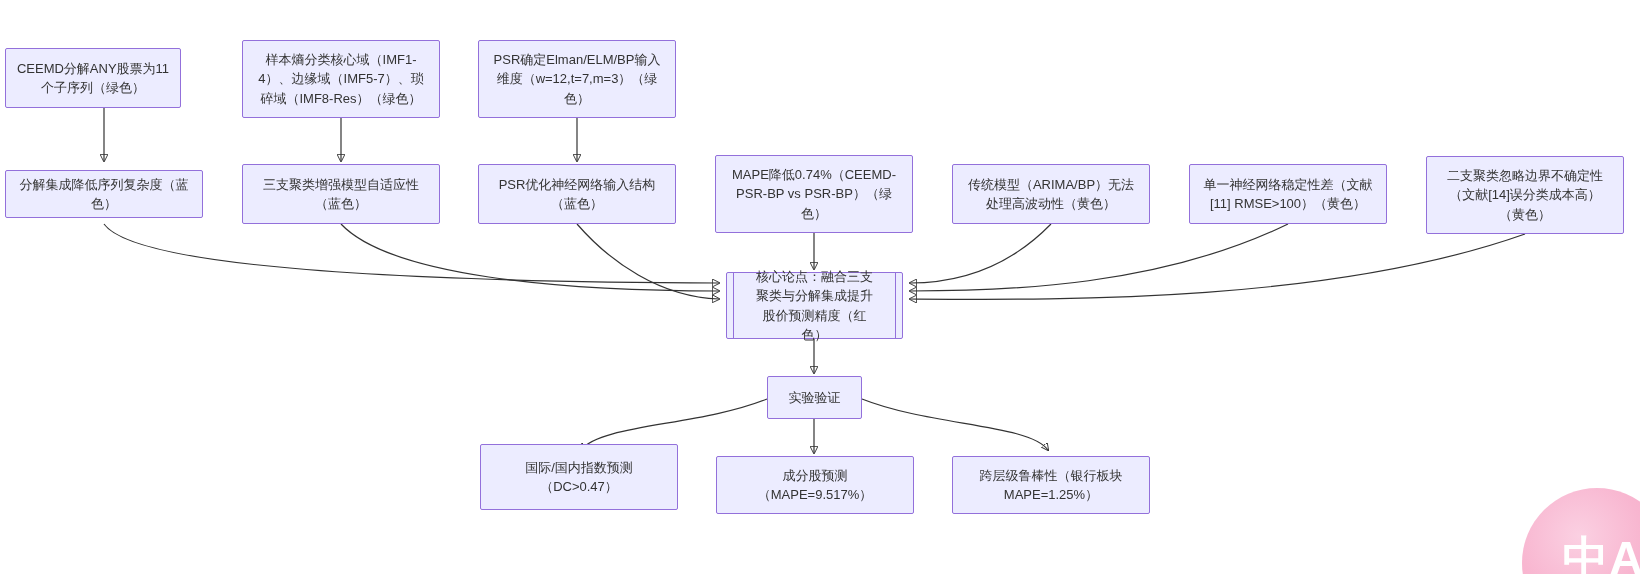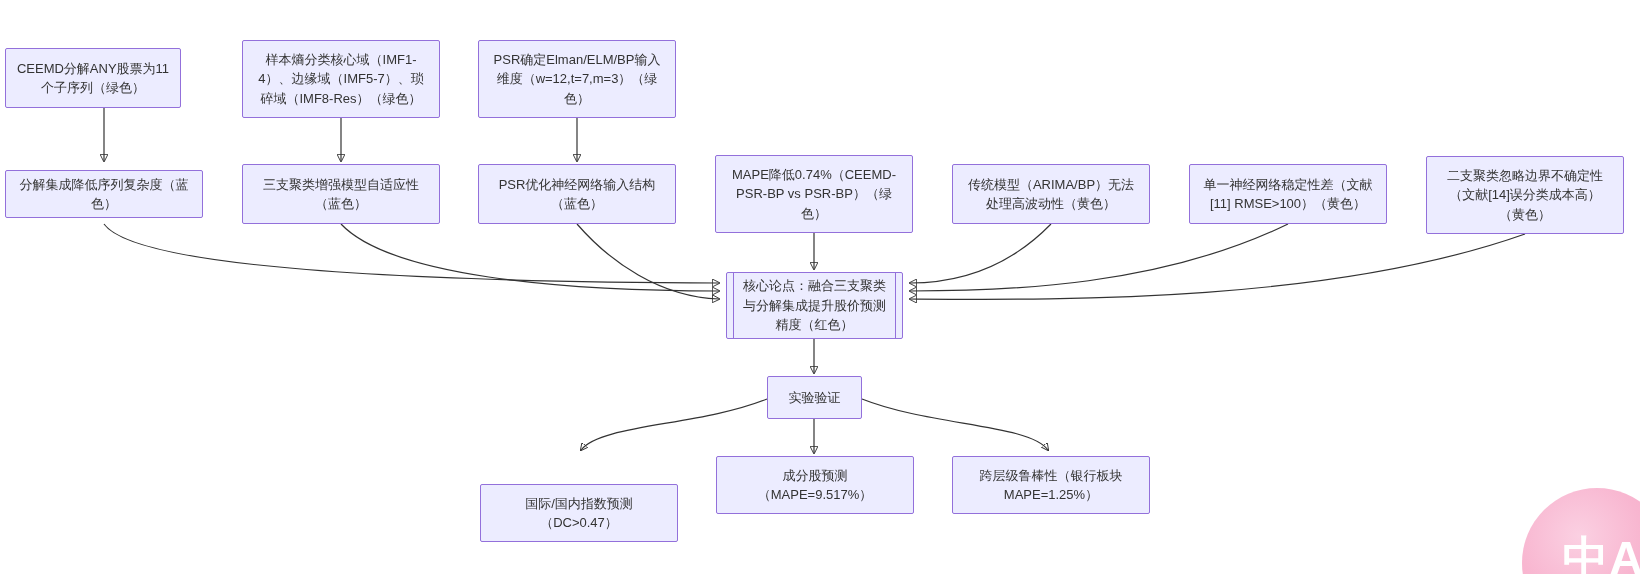--- a/index.html
+++ b/index.html
@@ -93,29 +93,29 @@
 <div class="node" style="left:952px;top:164px;width:198px;height:60px">
   <span>传统模型（ARIMA/BP）无法处理高波动性（黄色）</span>
 </div>
 <div class="node" style="left:1189px;top:164px;width:198px;height:60px">
   <span>单一神经网络稳定性差（文献[11] RMSE&gt;100）（黄色）</span>
 </div>
 <div class="node" style="left:1426px;top:156px;width:198px;height:78px">
   <span>二支聚类忽略边界不确定性（文献[14]误分类成本高）（黄色）</span>
 </div>
 
-<div class="node subroutine" style="left:726px;top:272px;width:177px;height:67px;padding:4px 14px">
+<div class="node subroutine" style="left:726px;top:272px;width:177px;height:67px;padding:4px 24px">
   <span>核心论点：融合三支聚类与分解集成提升股价预测精度（红色）</span>
 </div>
 
 <div class="node" style="left:767px;top:376px;width:95px;height:43px">
   <span>实验验证</span>
 </div>
 
-<div class="node" style="left:480px;top:484px;width:198px;height:58px">
+<div class="node" style="left:480px;top:444px;width:198px;height:66px">
   <span>国际/国内指数预测（DC&gt;0.47）</span>
 </div>
 <div class="node" style="left:716px;top:456px;width:198px;height:58px">
   <span>成分股预测（MAPE=9.517%）</span>
 </div>
 <div class="node" style="left:952px;top:456px;width:198px;height:58px">
   <span>跨层级鲁棒性（银行板块MAPE=1.25%）</span>
 </div>
 
 <div class="fab-translate">

